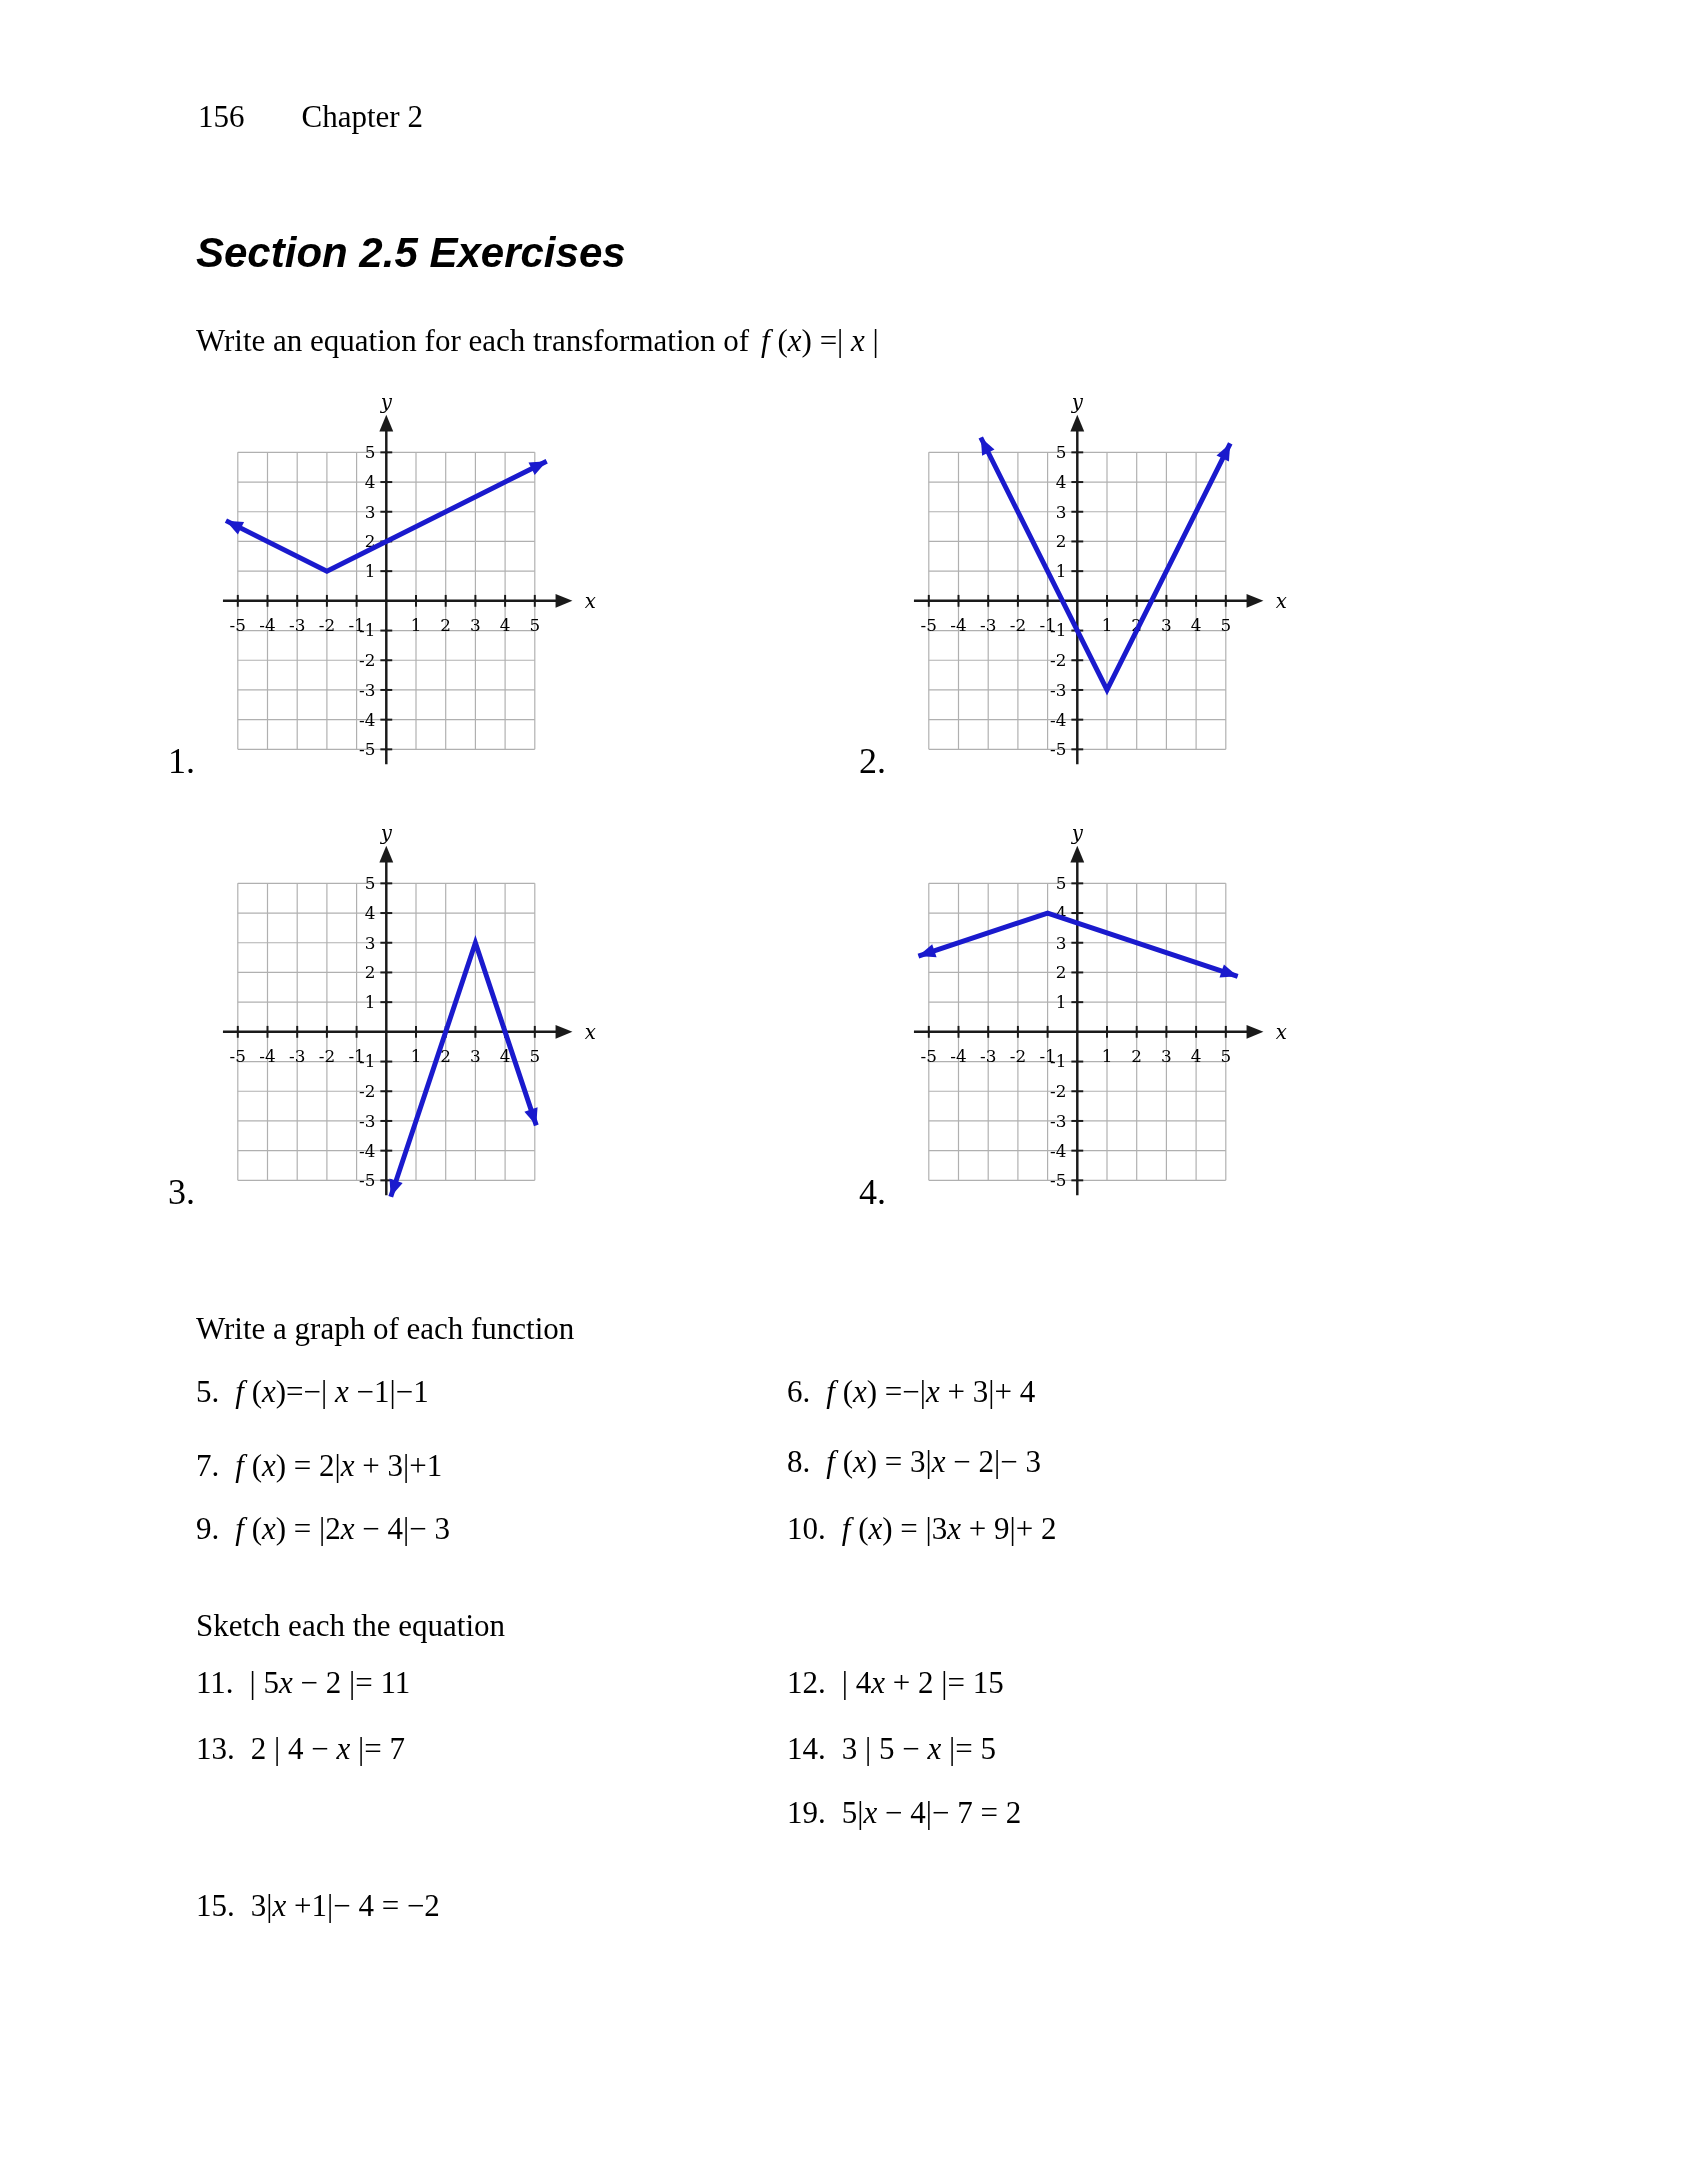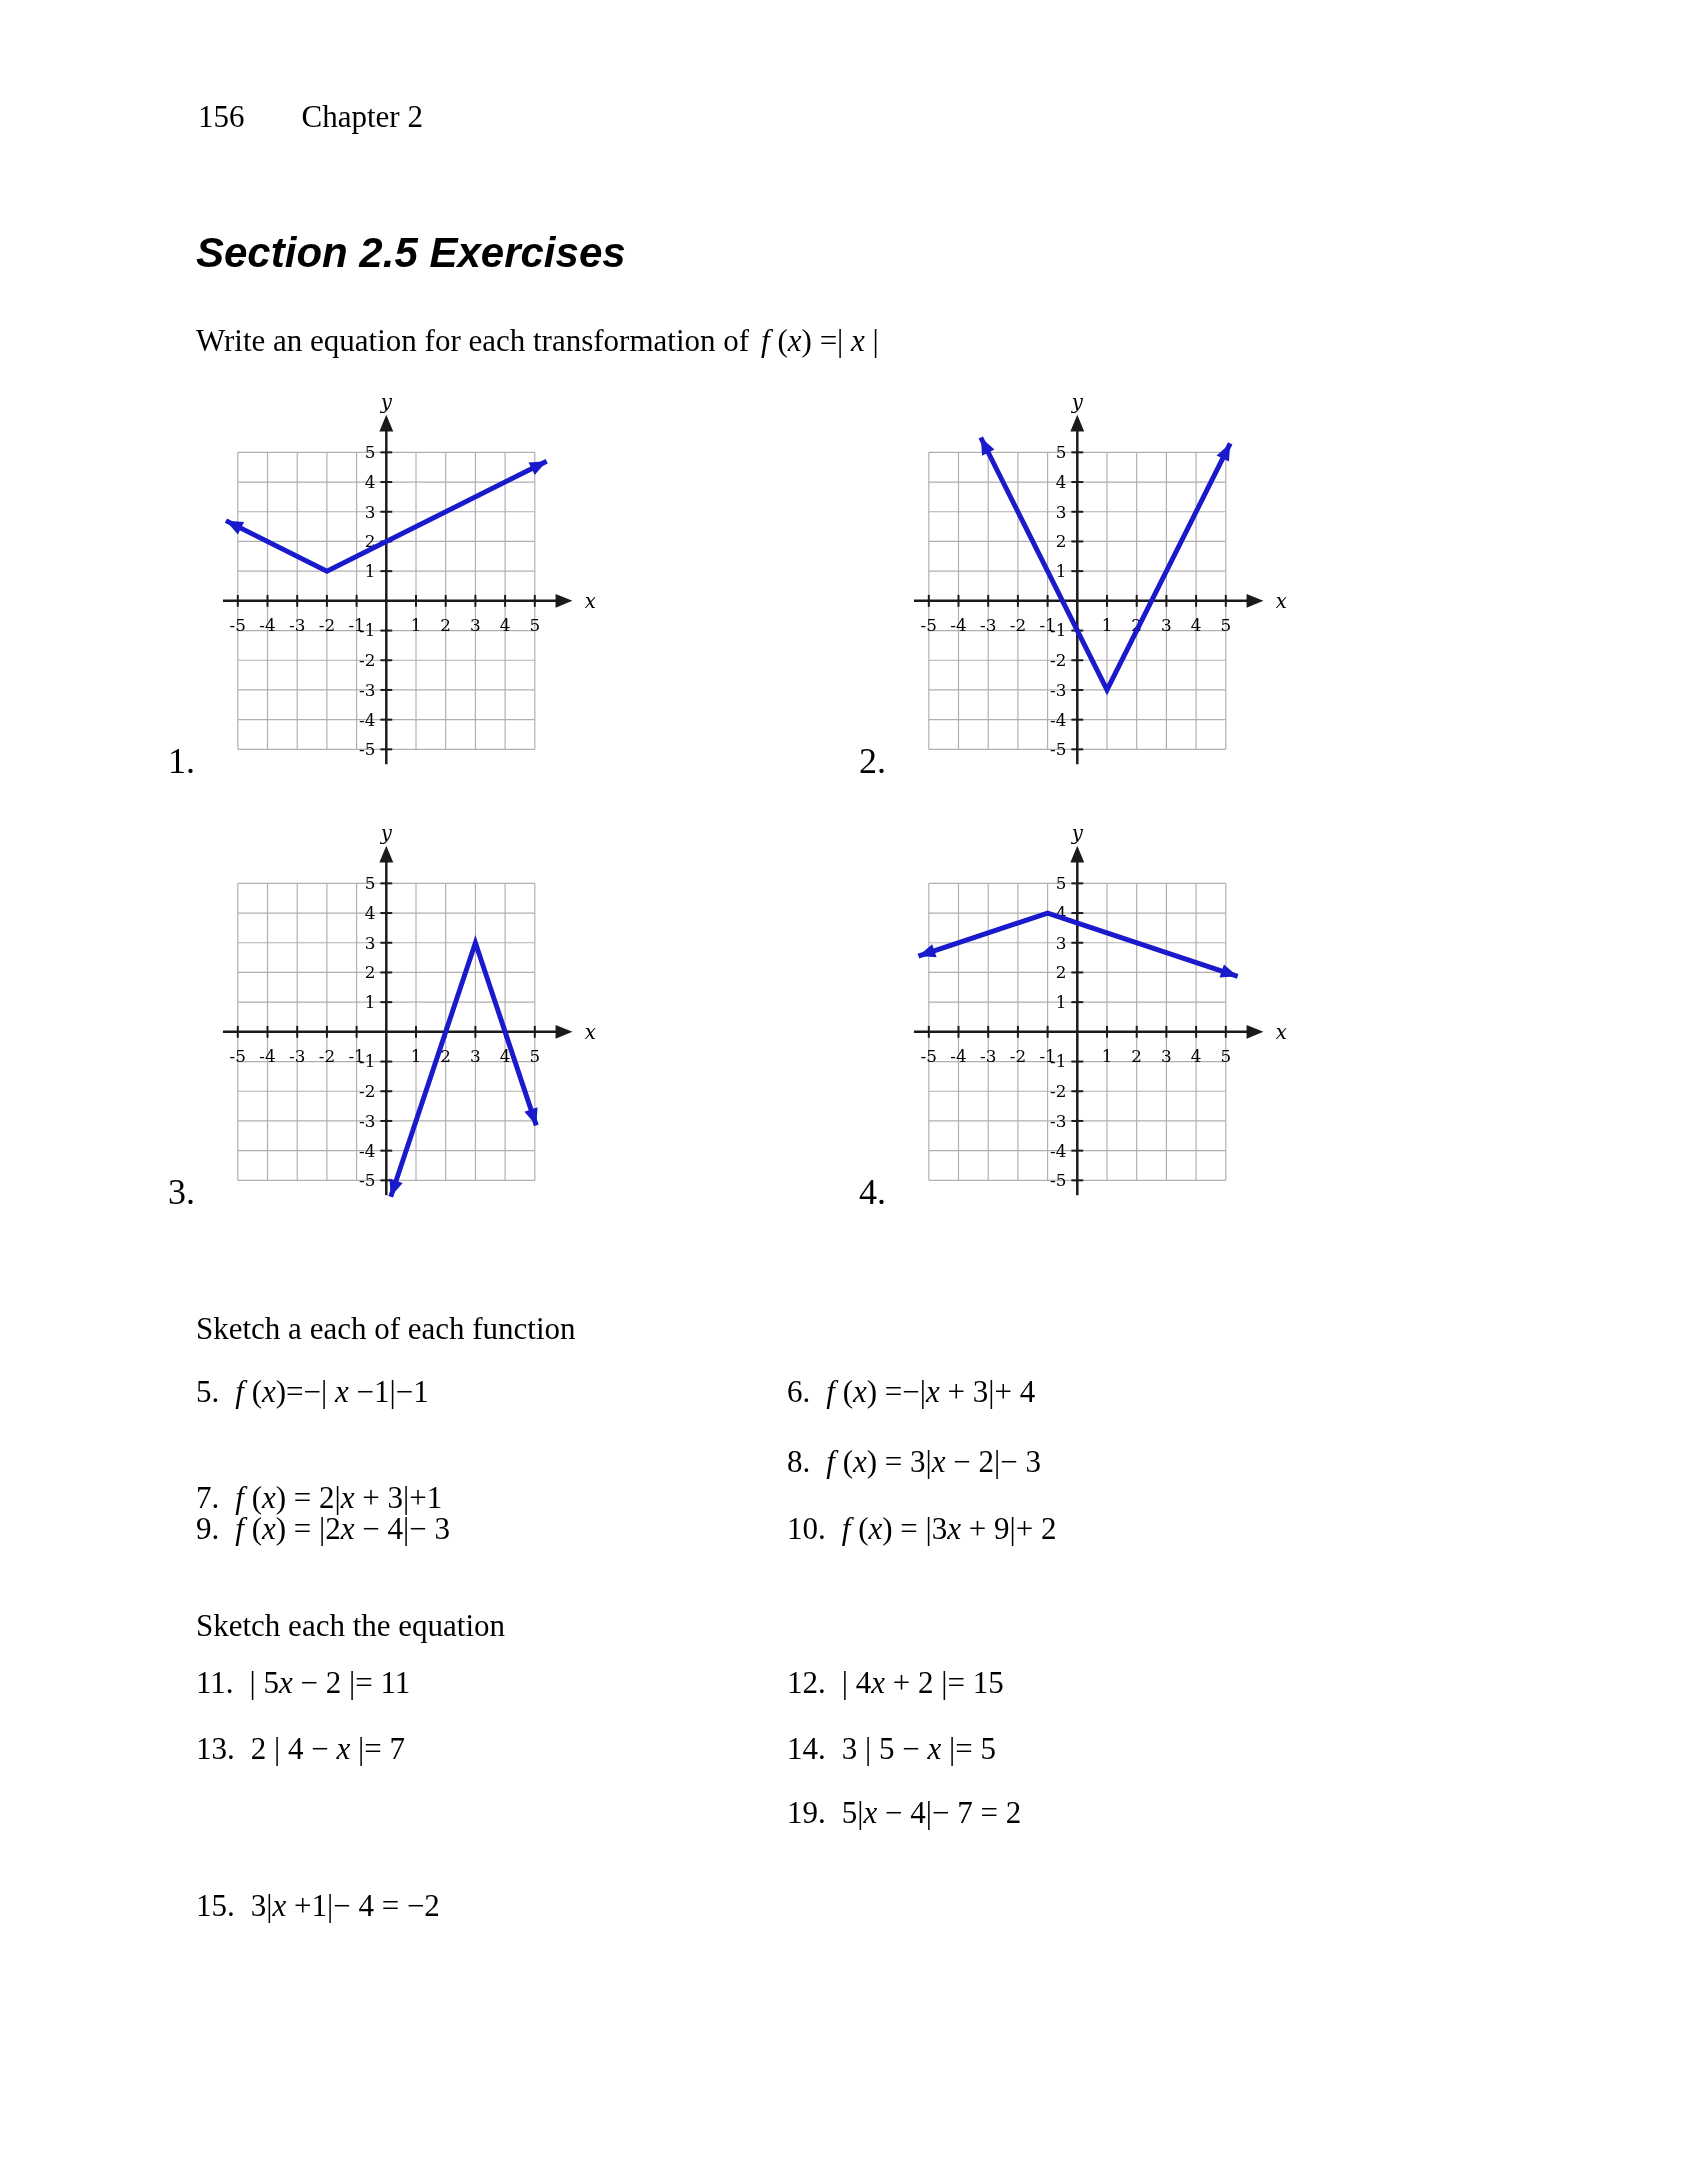--- a/index.html
+++ b/index.html
@@ -350,29 +350,29 @@
       <line x1="174" y1="65" x2="186" y2="65" stroke="#1a1a1a" stroke-width="2"></line>
       <text x="169" y="71" text-anchor="end" class="ticklabel">5</text>
       <text x="386" y="222" text-anchor="middle" class="axisletter">x</text>
       <text x="180" y="21" text-anchor="middle" class="axisletter">y</text>
       <polyline points="19.5,138.5 150,95 342,158.9" fill="none" stroke="#1a1acd" stroke-width="5" stroke-linejoin="miter"></polyline>
       <path d="M 19.5 138.5 L 33.41402170474087 126.48334489136016 L 37.8412104289766 139.76491106406735 Z" fill="#1a1acd"></path>
       <path d="M 342 158.9 L 323.6593846063339 160.17350971006056 L 328.08034613765005 146.8898694281716 Z" fill="#1a1acd"></path>
     </svg>
 </div>
 
-<div class="abs section-heading" style="left:196px; top:1311px;">Sketch a each of each function</div>
+<div class="abs section-heading" style="left:196px; top:1311px;">Write a graph of each function</div>
 
 <div class="exercise" style="left:196px; top:1354px;">
   <span class="ex-num">5.</span><span class="math"><i>f</i> (<i>x</i>)=−| <i>x</i> −1|−1</span>
 </div>
 <div class="exercise" style="left:787px; top:1354px;">
   <span class="ex-num">6.</span><span class="math"><i>f</i> (<i>x</i>) =−|<i>x</i> + 3|+ 4</span>
 </div>
-<div class="exercise" style="left:196px; top:1460px;font-family:Liberation Serif, serif;">
+<div class="exercise" style="left:196px; top:1428px;font-family:Liberation Serif, serif;">
   <span class="ex-num">7.</span><span class="math"><i>f</i> (<i>x</i>) = 2|<i>x</i> + 3|+1</span>
 </div>
 <div class="exercise" style="left:787px; top:1424px;text-align:center;">
   <span class="ex-num">8.</span><span class="math"><i>f</i> (<i>x</i>) = 3|<i>x</i> − 2|− 3</span>
 </div>
 <div class="exercise" style="left:196px; top:1491px;">
   <span class="ex-num">9.</span><span class="math"><i>f</i> (<i>x</i>) = |2<i>x</i> − 4|− 3</span>
 </div>
 <div class="exercise" style="left:787px; top:1491px;">
   <span class="ex-num">10.</span><span class="math"><i>f</i> (<i>x</i>) = |3<i>x</i> + 9|+ 2</span>

